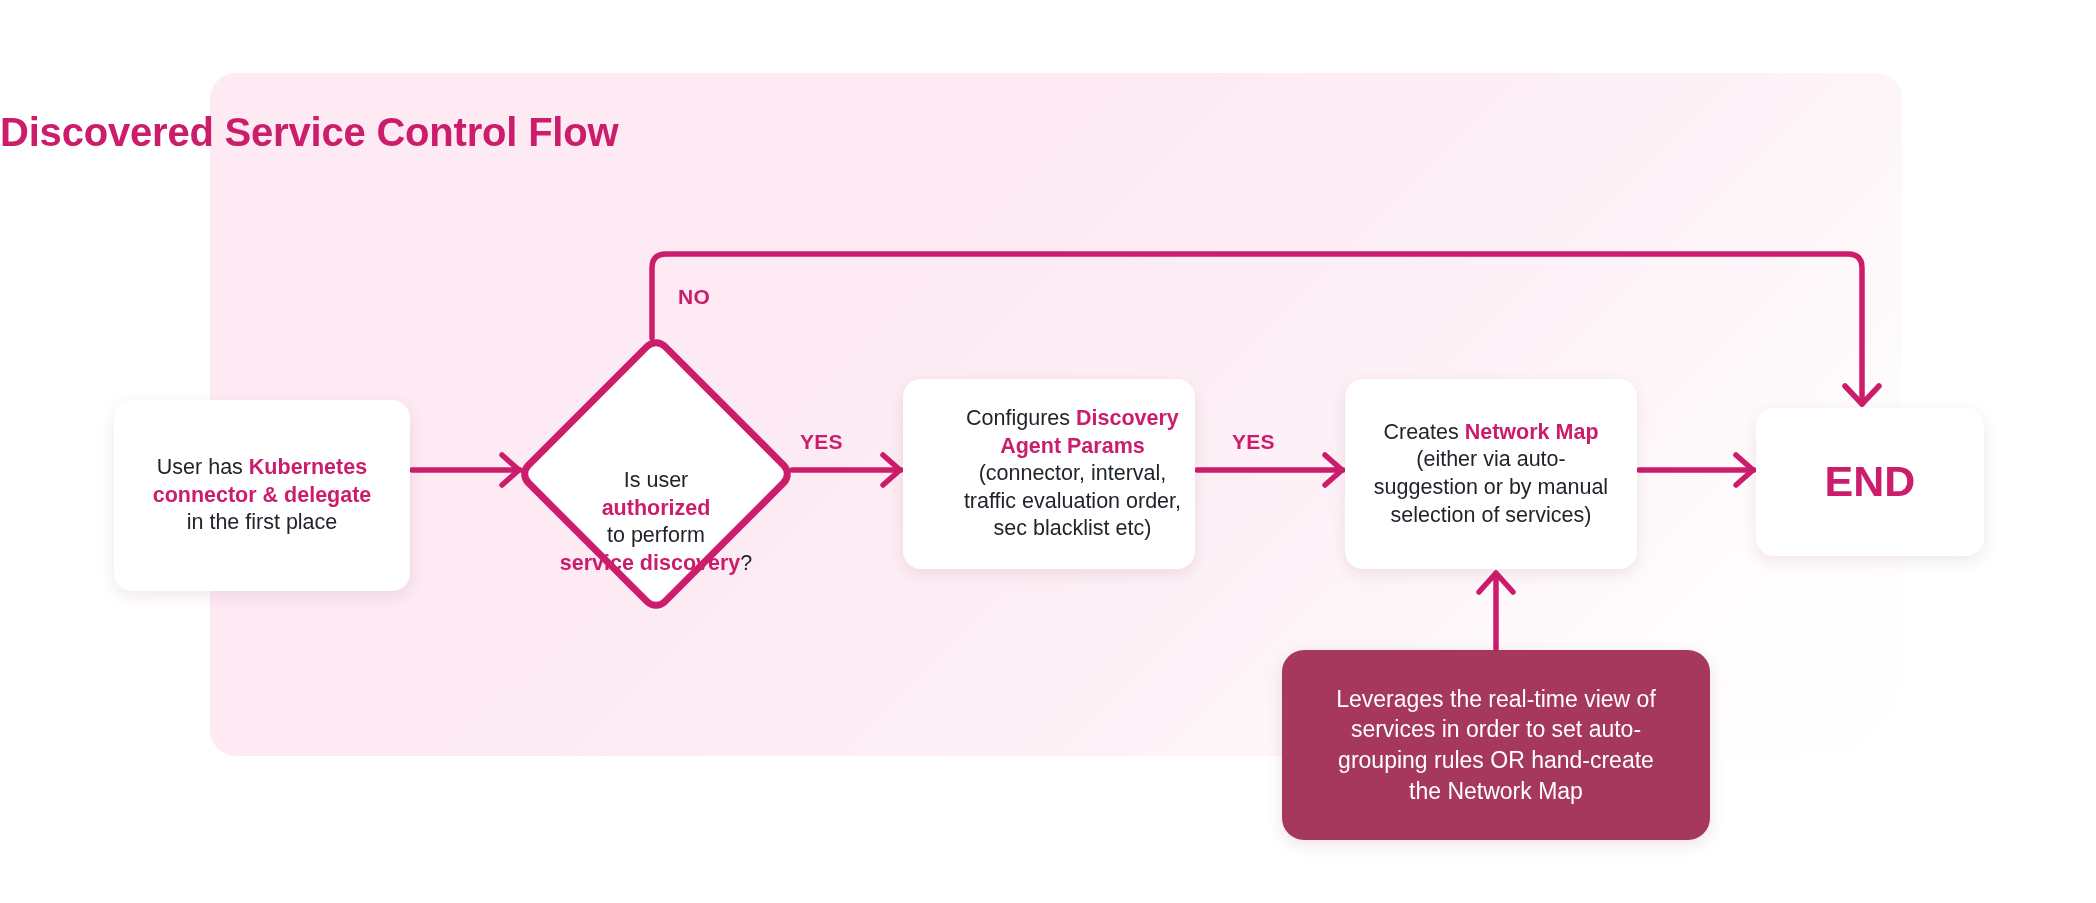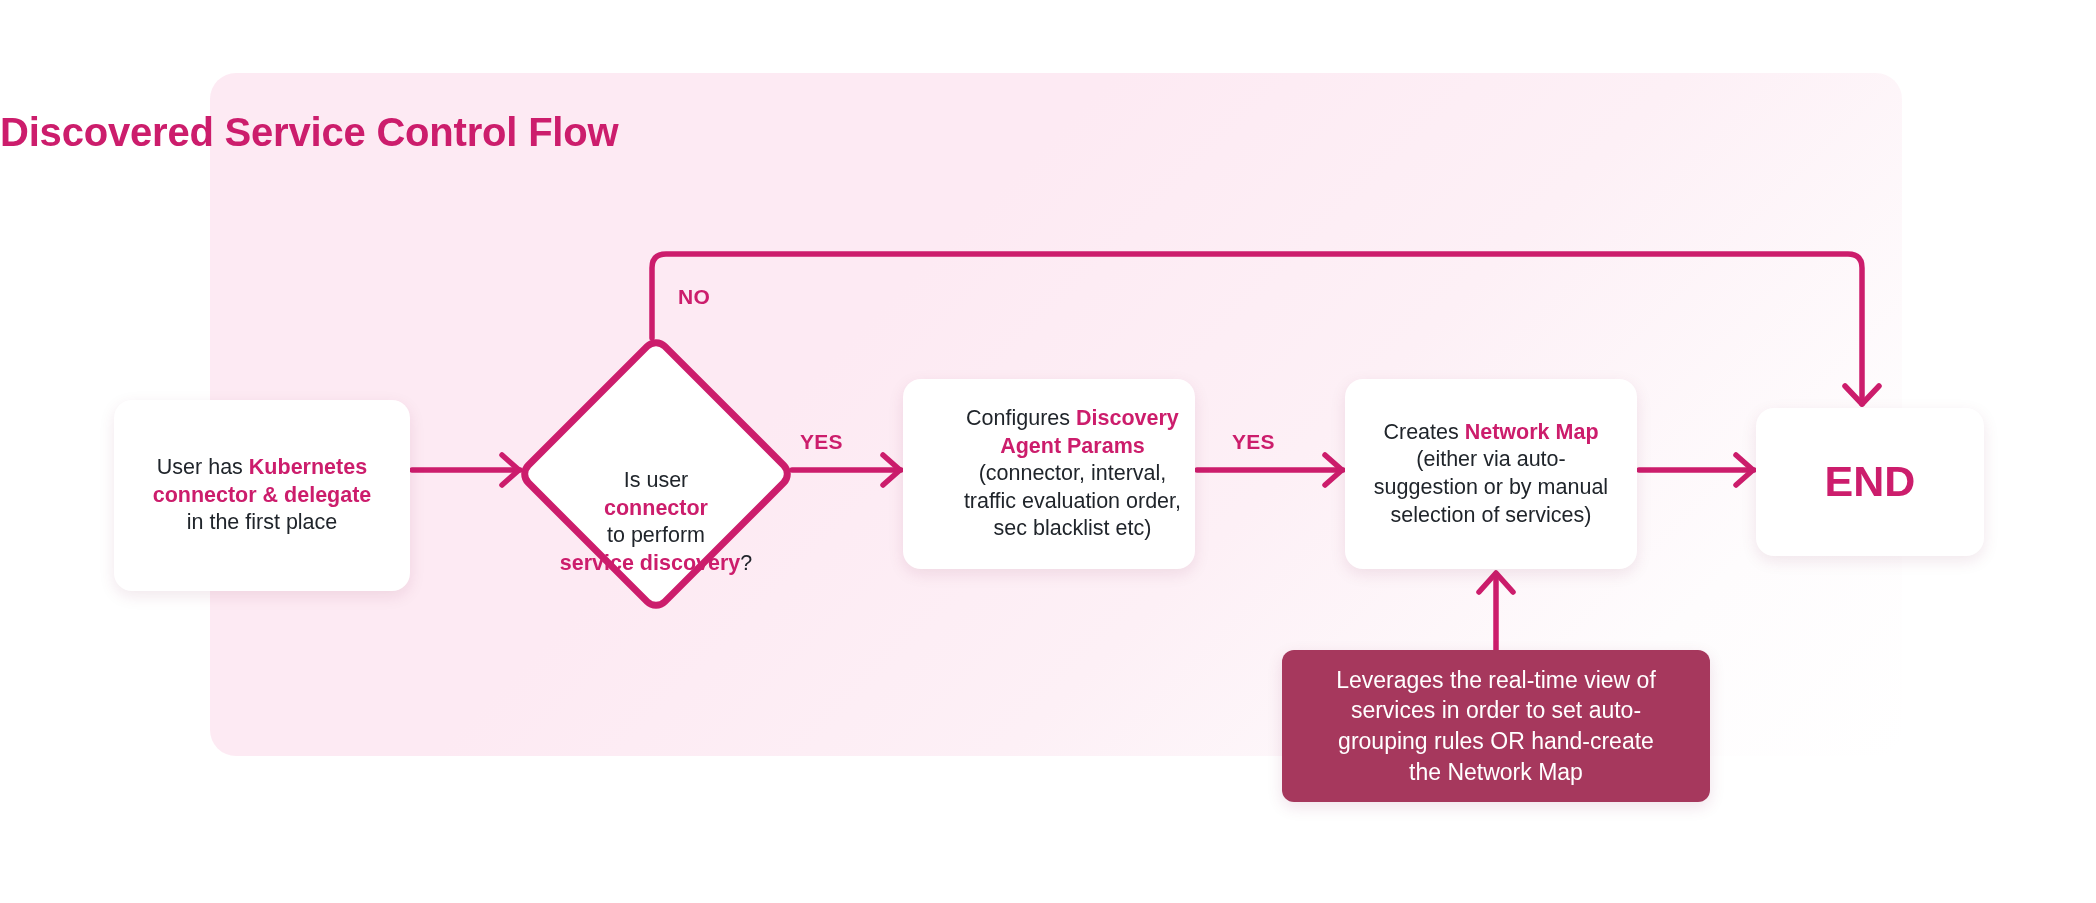--- a/index.html
+++ b/index.html
@@ -117,23 +117,23 @@
     line-height: 1.28;
     color: #20252b;
     margin-top: 48px;
   }
   
   #callout {
     position: absolute;
     left: 1282px;
     top: 650px;
     width: 428px;
-    height: 152px;
+    height: 190px;
     background: #a6385d;
-    border-radius: 12px;
+    border-radius: 22px;
     display: flex;
     align-items: center;
     justify-content: center;
     text-align: center;
     box-sizing: border-box;
     padding: 20px 22px;
     box-shadow: 0 5px 16px rgba(120, 20, 70, 0.12);
   }
   #callout .txt {
     font-size: 23px;
@@ -203,21 +203,21 @@
       <span>User has </span><b>Kubernetes</b><br>
       <b>connector &amp; delegate</b><br>
       <span>in the first place</span>
     </div>
   </div>
 
   <div class="diamond">
     <div class="shape"></div>
     <div class="txt">
       <span>Is user</span><br>
-      <b>connector</b><br>
+      <b>authorized</b><br>
       <span>to perform</span><br>
       <b>service discovery</b><span>?</span>
     </div>
   </div>
 
   <div class="node" id="box-config">
     <div class="txt">
       <span>Configures </span><b>Discovery</b><br>
       <b>Agent Params</b><br>
       <span>(connector, interval,</span><br>

